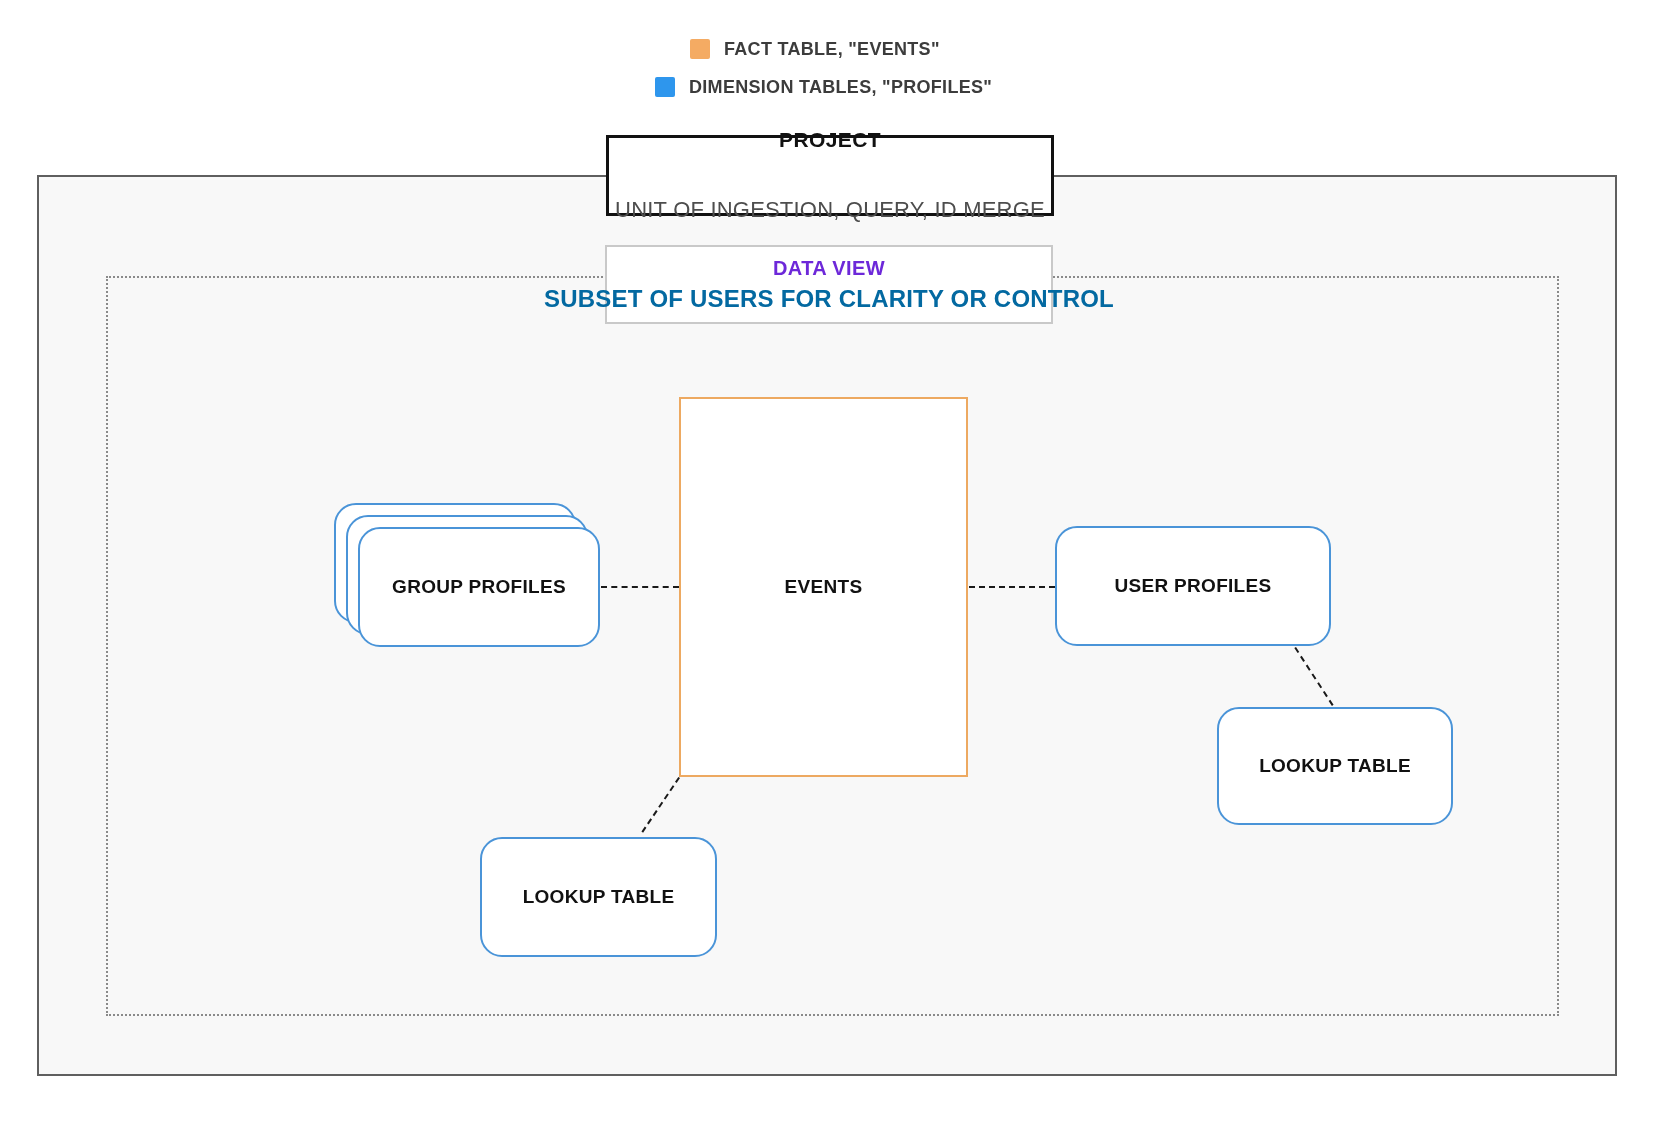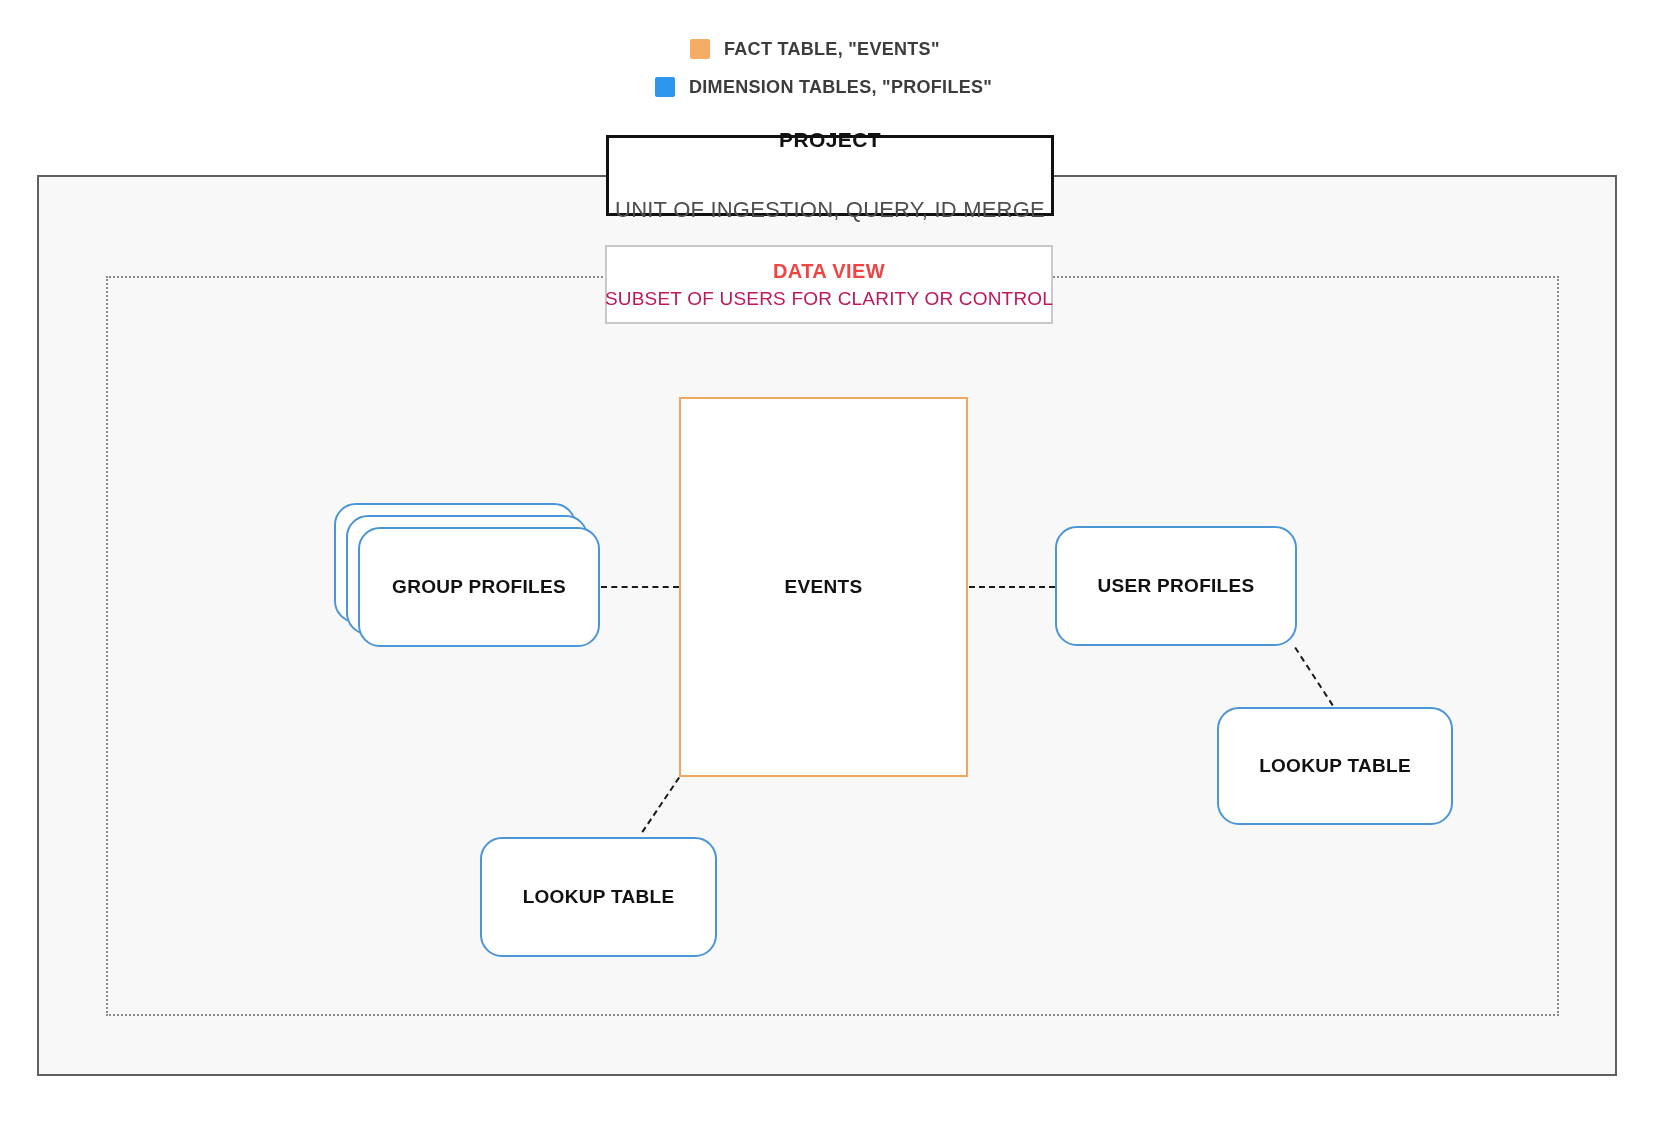--- a/index.html
+++ b/index.html
@@ -91,28 +91,29 @@
     margin-top: 40px;
   }
   .dataview-box {
     left: 605px; top: 245px;
     width: 448px; height: 79px;
     border: 2px solid #c9c9c9;
   }
   .dataview-title {
     font-size: 20px;
     font-weight: 700;
-    color: #ef4444;
+    color: #6d28d9;
     letter-spacing: 0.4px;
   }
   .dataview-subtitle {
-    font-size: 19px;
-    color: #be185d;
+    font-size: 24px;
+    color: #0369a1;
     letter-spacing: 0.2px;
     white-space: nowrap;
+    font-weight: bold;
   }
 
   
   .connector {
     position: absolute;
     border-top: 2px dashed #1a1a1a;
     z-index: 4;
   }
   .conn-group-events { left: 601px; top: 586px; width: 78px; }
   .conn-events-user  { left: 969px; top: 586px; width: 86px; }
@@ -149,21 +150,21 @@
     border-radius: 0;
   }
   .dim-node {
     border: 2px solid #4a94d8;
     border-radius: 22px;
   }
   .events-node   { left: 679px;  top: 397px; width: 289px; height: 380px; }
   .group-card-1  { left: 334px;  top: 503px; width: 242px; height: 120px; }
   .group-card-2  { left: 346px;  top: 515px; width: 242px; height: 120px; }
   .group-card-3  { left: 358px;  top: 527px; width: 242px; height: 120px; justify-content: center; }
-  .user-node     { left: 1055px; top: 526px; width: 242px; height: 120px; align-items: center; }
+  .user-node     { left: 1055px; top: 526px; width: 276px; height: 120px; align-items: center; }
   .lookup-right  { left: 1217px; top: 707px; width: 236px; height: 118px; }
   .lookup-bottom { left: 480px;  top: 837px; width: 237px; height: 120px; }
 </style>
 </head>
 <body>
 
 <div class="canvas">
 
   <div class="legend-row row-fact">
     <span class="swatch" style="background-color: rgb(244, 171, 99);"></span>

